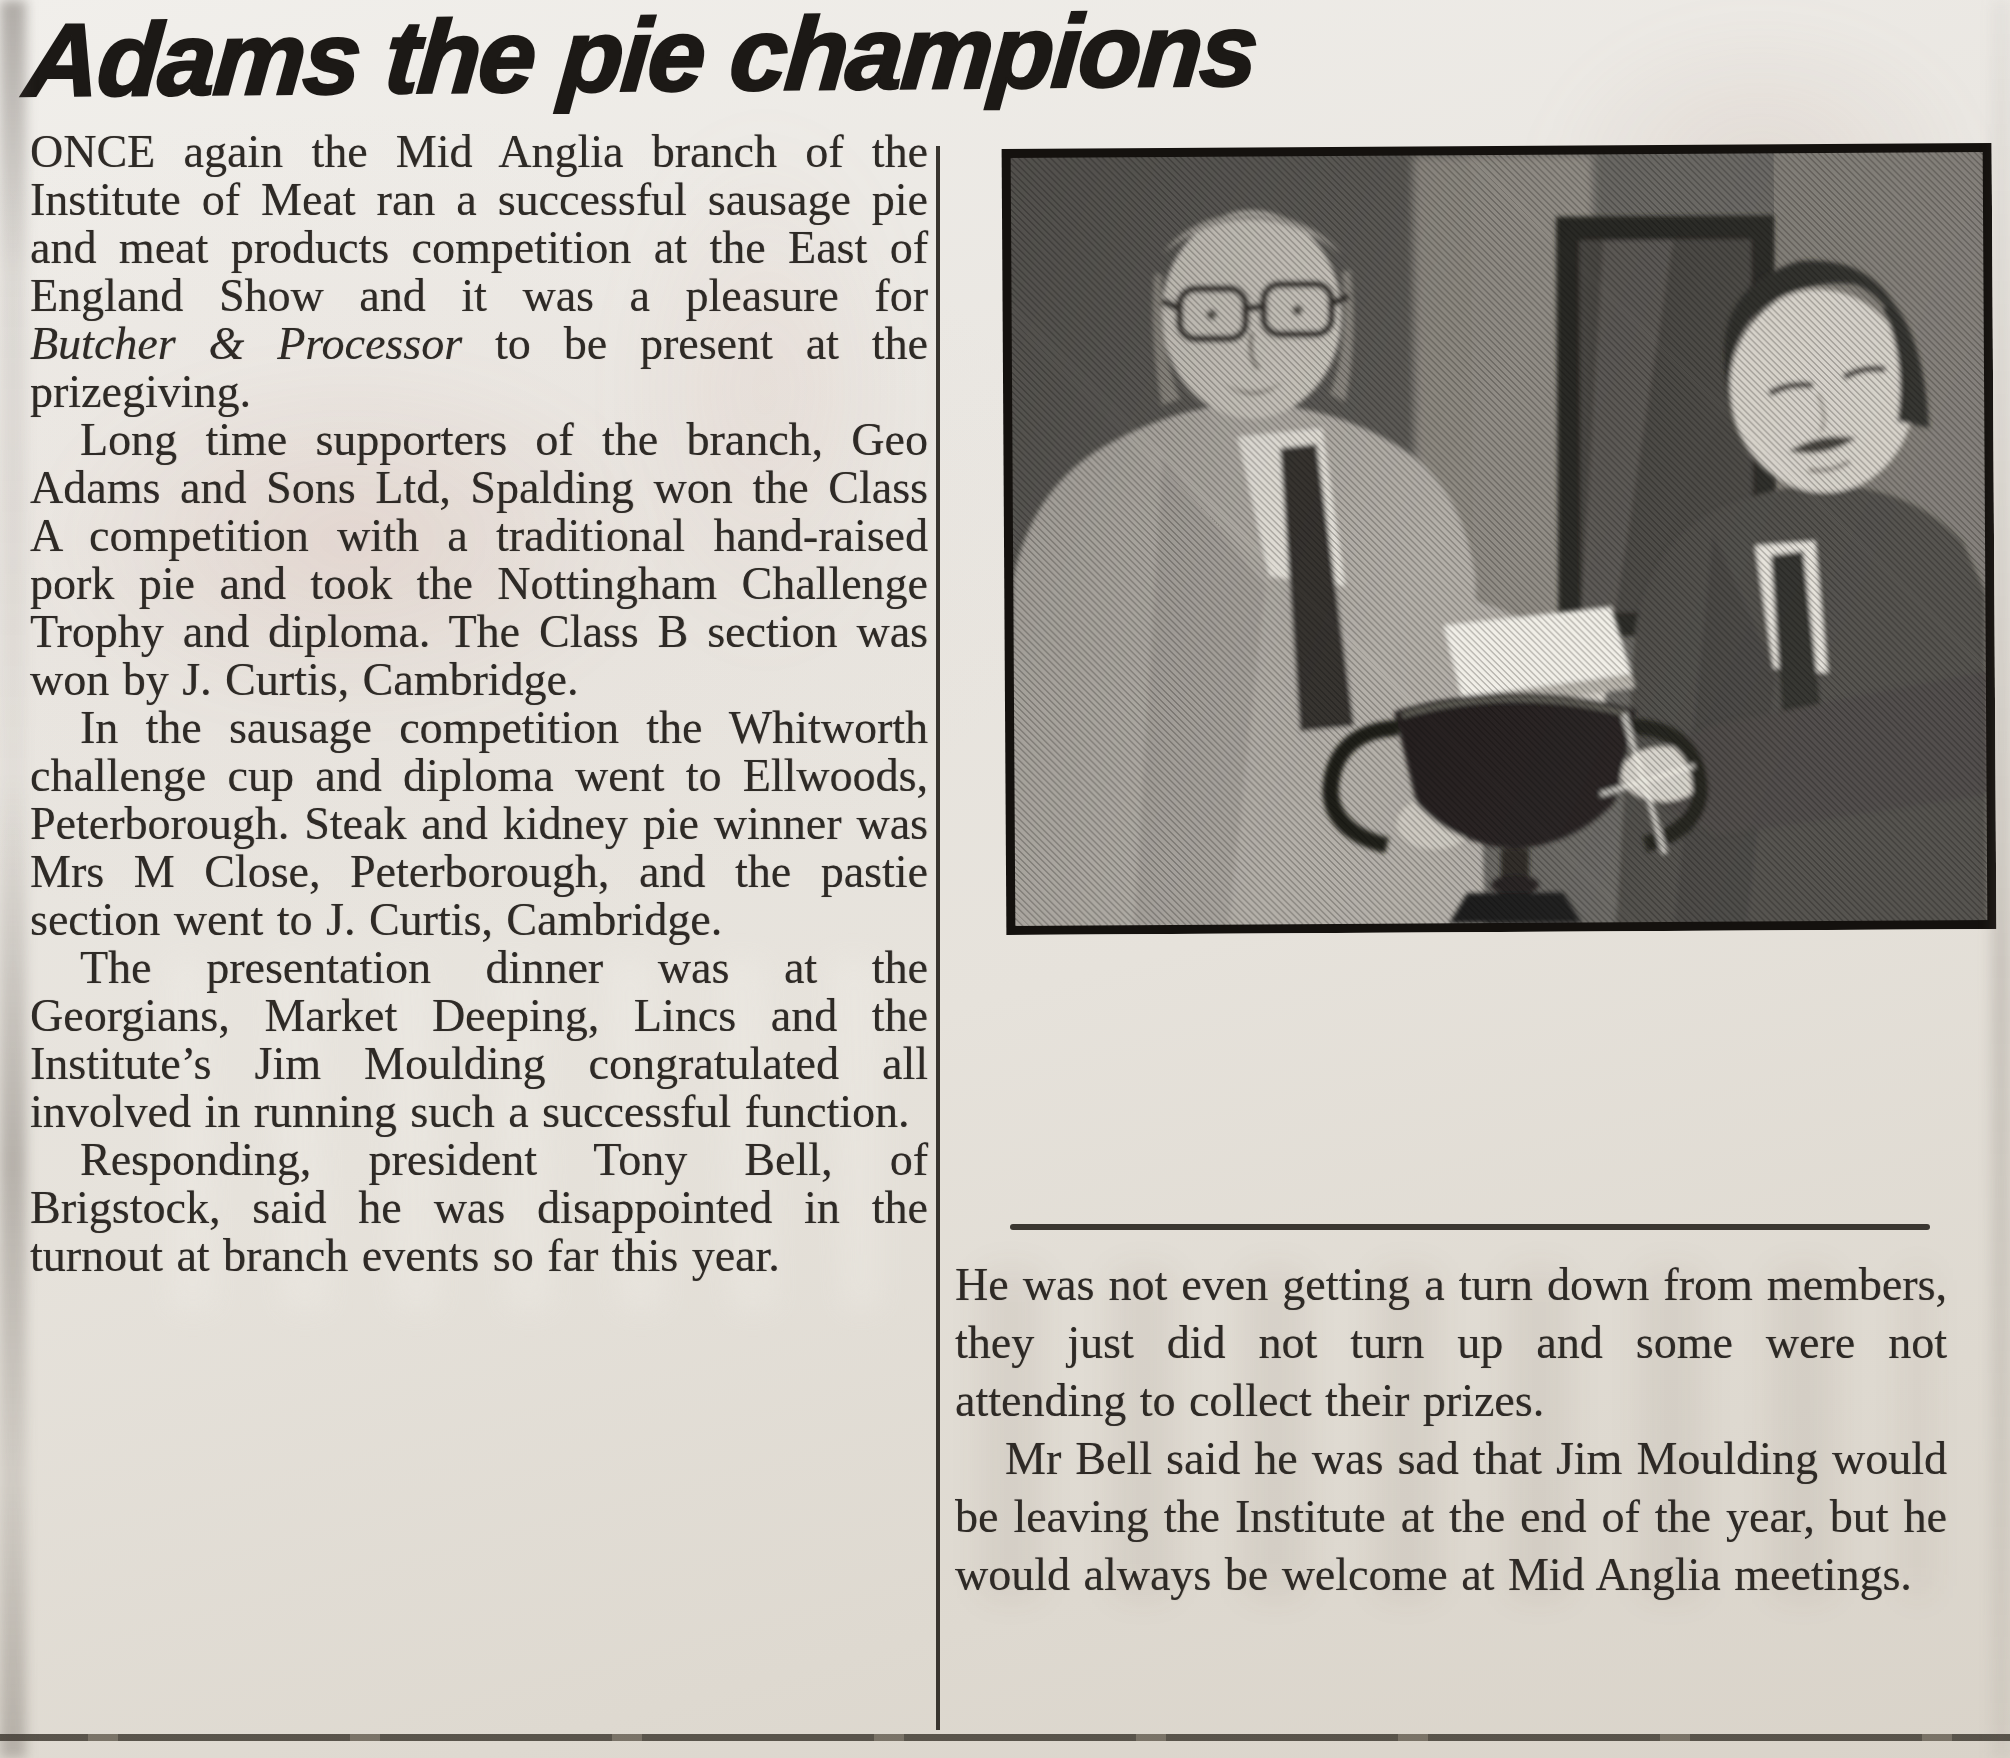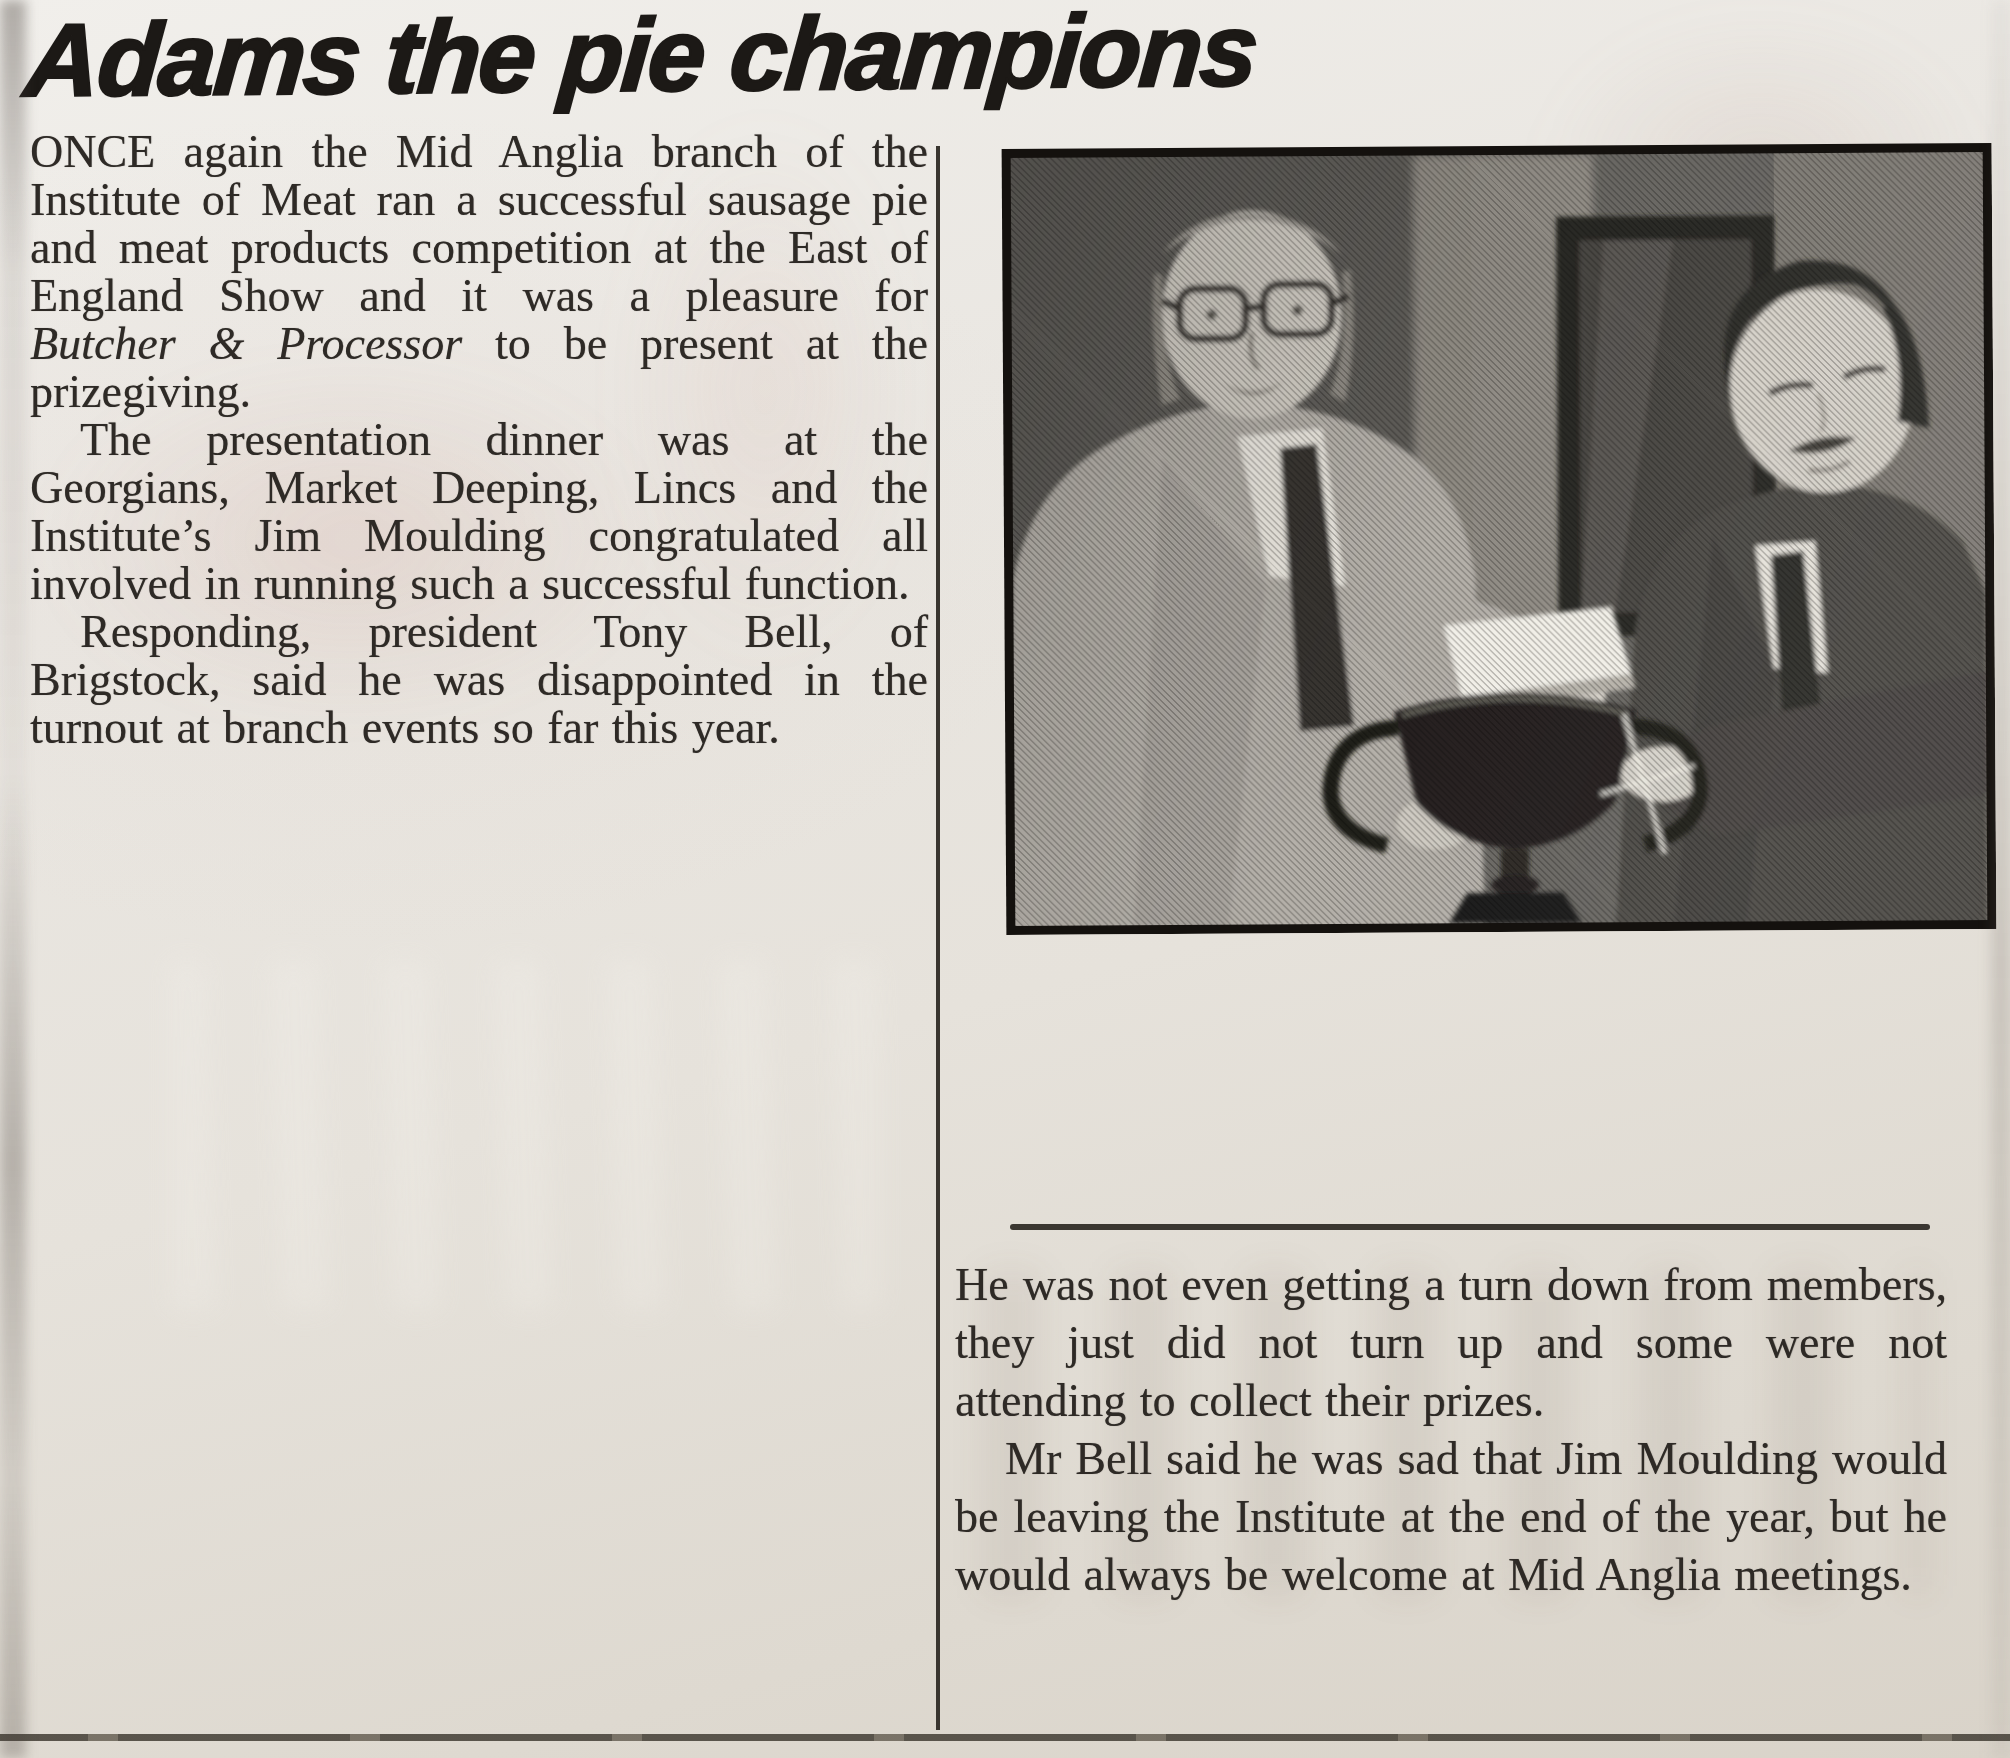--- a/index.html
+++ b/index.html
@@ -77,20 +77,22 @@
   <div class="ghost g1"></div>
   <div class="ghost g2"></div>
   <div class="ghost g3"></div>
   <div class="ghost g4"></div>
   <div class="ghost g5"></div>
 
   <h1 class="headline">Adams the pie champions</h1>
 
   <div class="col-left">
     <p><span>ONCE again the Mid Anglia branch of the Institute of Meat ran a successful sausage pie and meat products competition at the East of England Show and it was a pleasure for </span><span class="italic-title">Butcher &amp; Processor</span><span> to be present at the prizegiving.</span></p>
+    <p class="indent">Long time supporters of the branch, Geo Adams and Sons Ltd, Spalding won the Class A competition with a traditional hand-raised pork pie and took the Not­tingham Challenge Trophy and diploma. The Class B section was won by J. Curtis, Cambridge.</p>
+    <p class="indent">In the sausage competition the Whit­worth challenge cup and diploma went to Ellwoods, Peterborough. Steak and kidney pie winner was Mrs M Close, Peterbor­ough, and the pastie section went to J. Curtis, Cambridge.</p>
     <p class="indent">The presentation dinner was at the Georgians, Market Deeping, Lincs and the Institute’s Jim Moulding congratulated all involved in running such a successful function.</p>
     <p class="indent">Responding, president Tony Bell, of Brigstock, said he was disappointed in the turnout at branch events so far this year.</p>
   </div>
 
   <div class="v-rule"></div>
 
   <figure class="photo">
     <svg viewBox="0 0 972 768" preserveAspectRatio="none">
       <defs>
         <linearGradient id="bgGrad" x1="0" y1="0" x2="1" y2="0">

